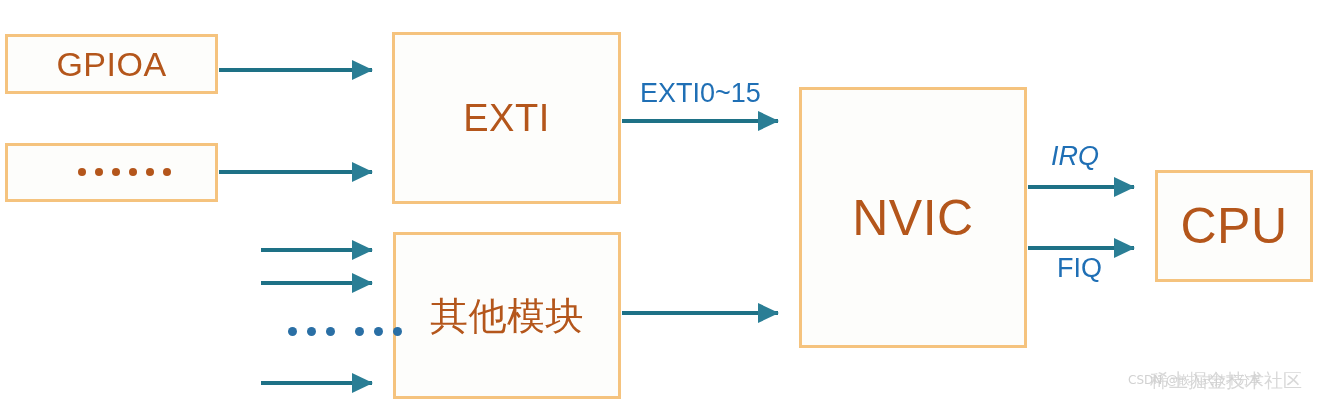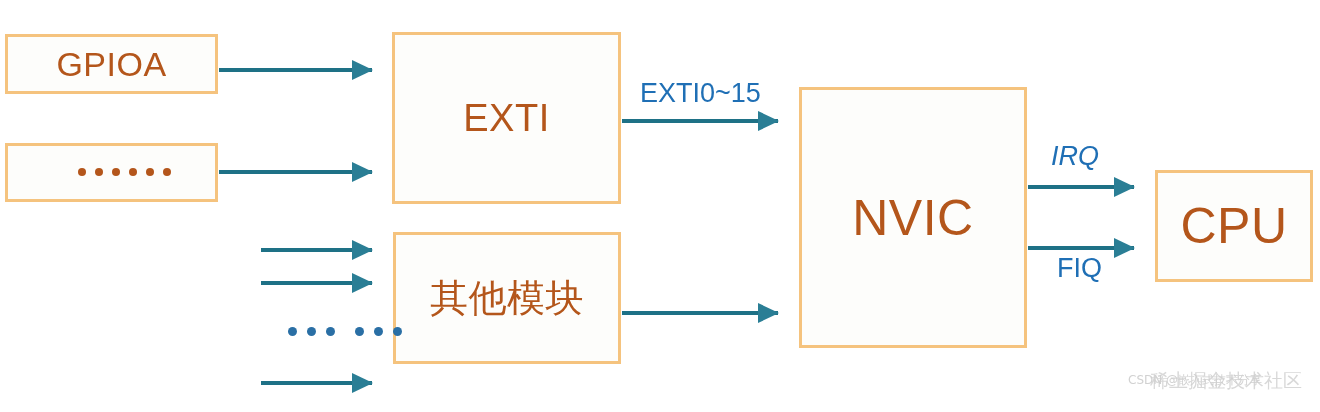--- a/index.html
+++ b/index.html
@@ -26,21 +26,21 @@
     align-items: center;
     justify-content: center;
     color: #B4561B;
     font-weight: 400;
     letter-spacing: 0.5px;
     line-height: 1;
   }
   .box-gpioa  { left: 5px;    top: 34px;  width: 213px; height: 60px;  font-size: 34px; }
   .box-dots   { left: 5px;    top: 143px; width: 213px; height: 59px; }
   .box-exti   { left: 392px;  top: 32px;  width: 229px; height: 172px; font-size: 38px; }
-  .box-other  { left: 393px;  top: 232px; width: 228px; height: 132px; font-size: 38px;
+  .box-other  { left: 393px;  top: 232px; width: 228px; height: 167px; font-size: 38px;
                 font-family: Liberation Serif, serif; }
   .box-nvic   { left: 799px;  top: 87px;  width: 228px; height: 261px; font-size: 50px; }
   .box-cpu    { left: 1155px; top: 170px; width: 158px; height: 112px; font-size: 50px; }
 
   
   .dots {
     position: absolute;
     display: flex;
     align-items: center;
   }

